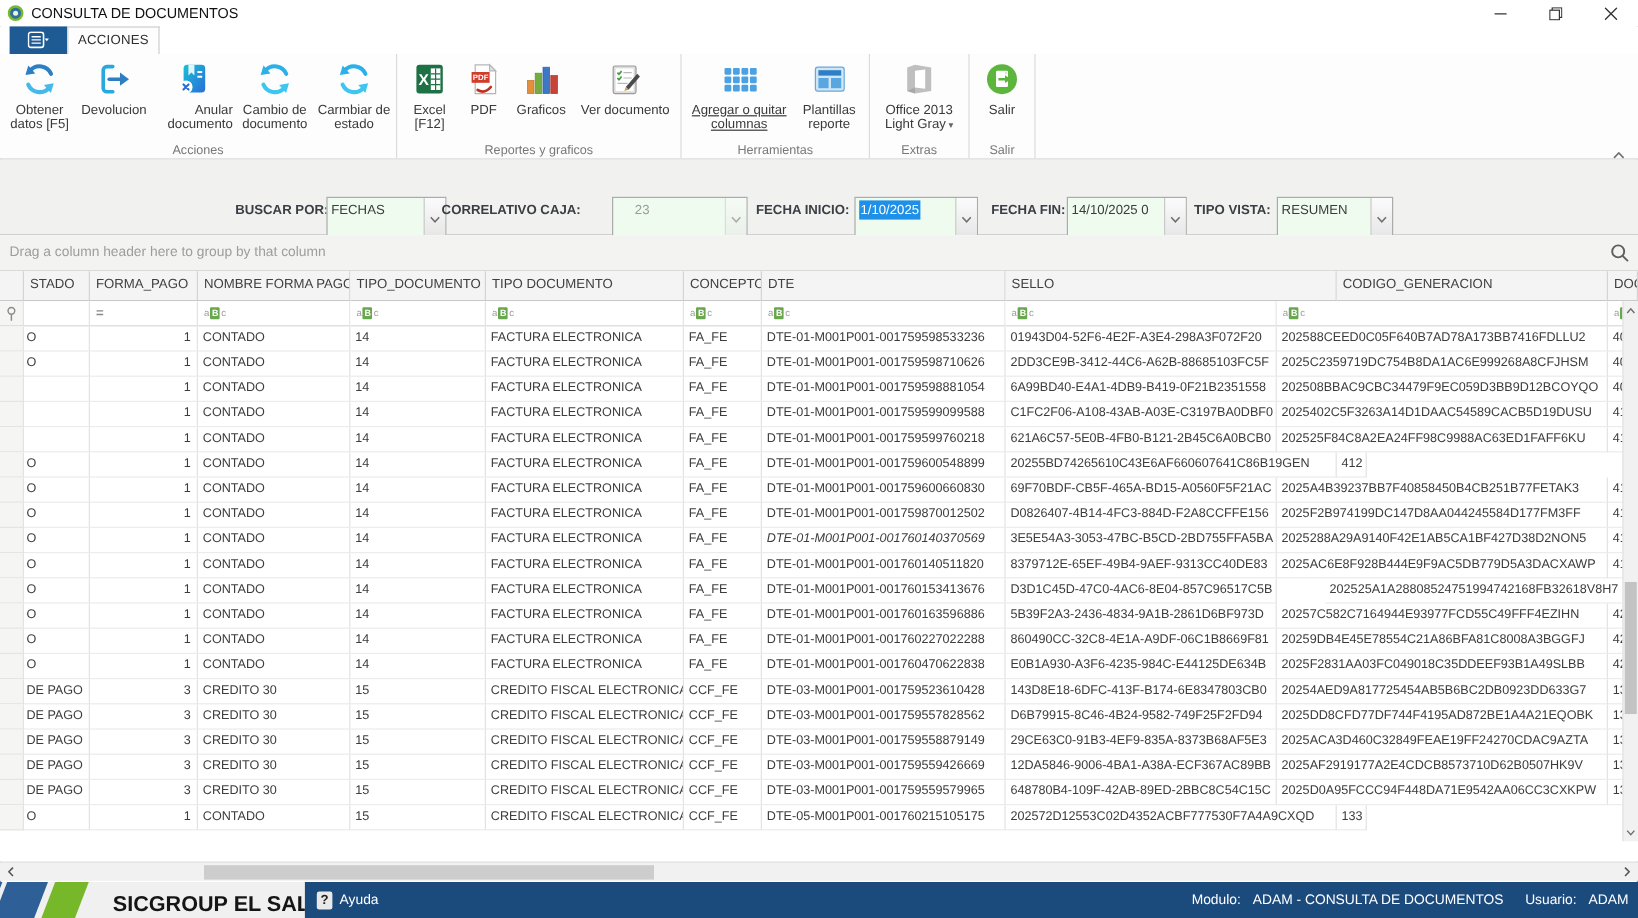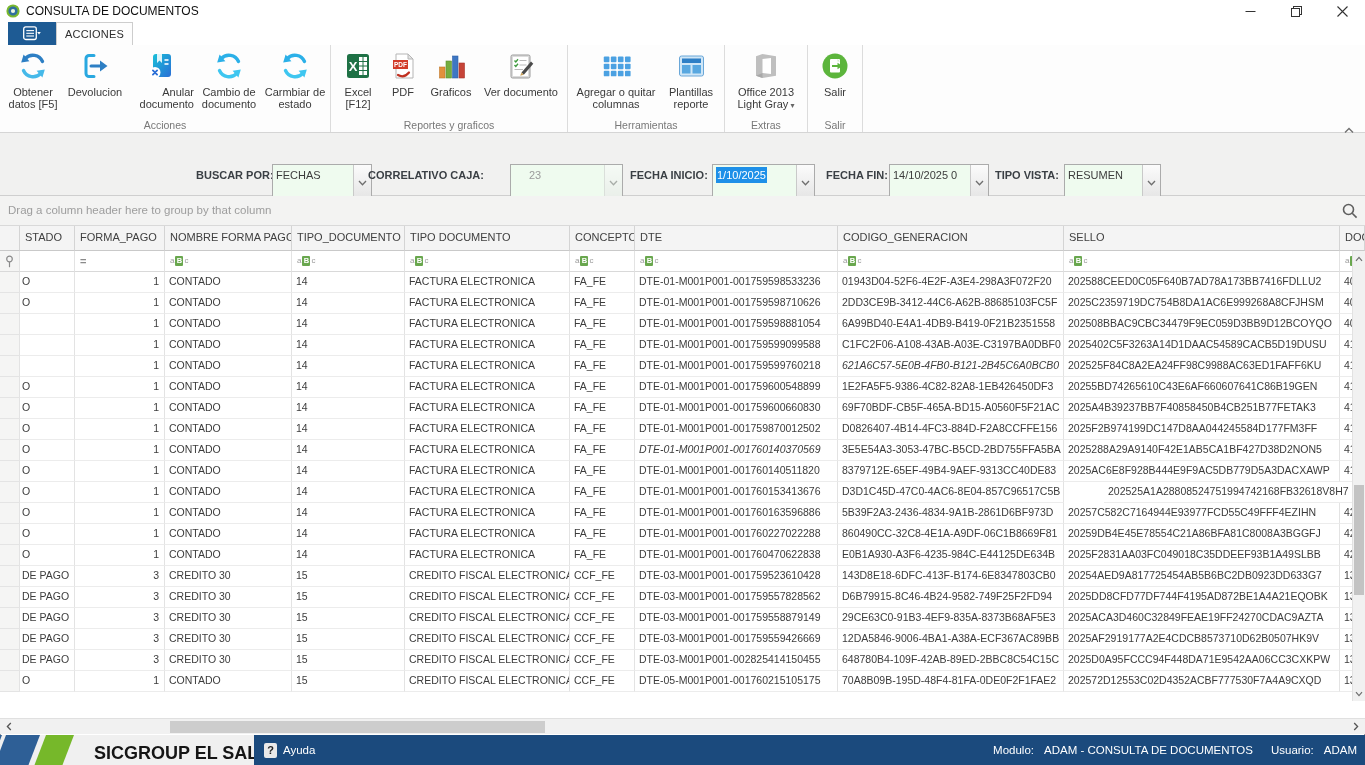--- a/index.html
+++ b/index.html
@@ -243,21 +243,21 @@
               <line x1="9.5" y1="19.5" x2="18" y2="19.5" stroke="#b9b9b9"></line>
               <polygon points="16.5,22.5 26,11.5 28.3,13.7 18.8,24.7" fill="#4a4a4a"></polygon>
               <polygon points="16.5,22.5 18.8,24.7 15.2,25.8" fill="#c9a15a"></polygon>
             </svg>
           </span>
           <span class="rlabel">Ver documento</span>
         </div>
         <div class="rgroup-label">Reportes y graficos</div>
       </div>
       <div class="rgroup">
-        <div class="rbtn" style="width: 88px;">
+        <div class="rbtn" style="width: 88px; text-decoration: underline;">
           <span class="ricon">
             <svg width="32" height="32" viewBox="0 0 34 34">
               <g fill="#4ba1e2">
                 <rect x="4" y="7" width="6" height="6" rx="1"></rect>
                 <rect x="11.5" y="7" width="6" height="6" rx="1"></rect>
                 <rect x="19" y="7" width="6" height="6" rx="1"></rect>
                 <rect x="26.5" y="7" width="6" height="6" rx="1"></rect>
                 <rect x="4" y="14.5" width="6" height="6" rx="1"></rect>
                 <rect x="11.5" y="14.5" width="6" height="6" rx="1"></rect>
                 <rect x="19" y="14.5" width="6" height="6" rx="1"></rect>
@@ -379,22 +379,22 @@
     </div>
     <div class="grid-header">
         <div class="hcell ind" style="width: 20px;"></div>
         <div class="hcell" style="width: 55px;">STADO</div>
         <div class="hcell" style="width: 90px;">FORMA_PAGO</div>
         <div class="hcell" style="width: 127px;">NOMBRE FORMA PAGO</div>
         <div class="hcell" style="width: 113px;">TIPO_DOCUMENTO</div>
         <div class="hcell" style="width: 165px;">TIPO DOCUMENTO</div>
         <div class="hcell" style="width: 65px;">CONCEPTO</div>
         <div class="hcell" style="width: 203px;">DTE</div>
+        <div class="hcell" style="width: 276px;">SELLO</div>
         <div class="hcell" style="width: 226px;">CODIGO_GENERACION</div>
-        <div class="hcell" style="width: 276px;">SELLO</div>
         <div class="hcell" style="width: 25px;">DOCUM</div>
       </div>
     <div class="filter-row">
         <div class="fcell ind" style="width: 20px;">
           <svg width="9" height="13">
             <circle cx="4.5" cy="4" r="2.8" fill="none" stroke="#8a8a8a" stroke-width="1.2"></circle>
             <line x1="4.5" y1="7" x2="4.5" y2="12.2" stroke="#8a8a8a" stroke-width="1.2"></line>
           </svg>
         </div>
         <div class="fcell" style="width: 55px;"></div>
@@ -513,34 +513,33 @@
         </div>
         <div class="grow">
           <div class="cell ind" style="width: 20px;"></div>
           <div class="cell estado" style="width: 55px;"></div>
           <div class="cell right" style="width: 90px;">1</div>
           <div class="cell" style="width: 127px;">CONTADO</div>
           <div class="cell" style="width: 113px;">14</div>
           <div class="cell" style="width: 165px;">FACTURA ELECTRONICA</div>
           <div class="cell" style="width: 65px;">FA_FE</div>
           <div class="cell" style="width: 203px;">DTE-01-M001P001-001759599760218</div>
-          <div class="cell" style="width: 226px; font-style: italic;">621A6C57-5E0B-4FB0-B121-2B45C6A0BCB0</div>
+          <div class="cell" style="width: 226px;">621A6C57-5E0B-4FB0-B121-2B45C6A0BCB0</div>
           <div class="cell" style="width: 276px;">202525F84C8A2EA24FF98C9988AC63ED1FAFF6KU</div>
           <div class="cell" style="width: 25px;">411</div>
         </div>
         <div class="grow">
           <div class="cell ind" style="width: 20px;"></div>
           <div class="cell estado" style="width: 55px;">O</div>
           <div class="cell right" style="width: 90px;">1</div>
           <div class="cell" style="width: 127px;">CONTADO</div>
           <div class="cell" style="width: 113px;">14</div>
           <div class="cell" style="width: 165px;">FACTURA ELECTRONICA</div>
           <div class="cell" style="width: 65px;">FA_FE</div>
           <div class="cell" style="width: 203px;">DTE-01-M001P001-001759600548899</div>
-          <div class="cell" style="width: 226px;">1E2FA5F5-9386-4C82-82A8-1EB426450DF3</div>
           <div class="cell" style="width: 276px;">20255BD74265610C43E6AF660607641C86B19GEN</div>
           <div class="cell" style="width: 25px;">412</div>
         </div>
         <div class="grow">
           <div class="cell ind" style="width: 20px;"></div>
           <div class="cell estado" style="width: 55px;">O</div>
           <div class="cell right" style="width: 90px;">1</div>
           <div class="cell" style="width: 127px;">CONTADO</div>
           <div class="cell" style="width: 113px;">14</div>
           <div class="cell" style="width: 165px;">FACTURA ELECTRONICA</div>
@@ -694,35 +693,34 @@
           <div class="cell" style="width: 25px;">133</div>
         </div>
         <div class="grow">
           <div class="cell ind" style="width: 20px;"></div>
           <div class="cell estado" style="width: 55px;">DE PAGO</div>
           <div class="cell right" style="width: 90px;">3</div>
           <div class="cell" style="width: 127px;">CREDITO 30</div>
           <div class="cell" style="width: 113px;">15</div>
           <div class="cell" style="width: 165px;">CREDITO FISCAL ELECTRONICA</div>
           <div class="cell" style="width: 65px;">CCF_FE</div>
-          <div class="cell" style="width: 203px;">DTE-03-M001P001-002825414150455</div>
+          <div class="cell" style="width: 203px;">DTE-03-M001P001-001759559579965</div>
           <div class="cell" style="width: 226px;">648780B4-109F-42AB-89ED-2BBC8C54C15C</div>
           <div class="cell" style="width: 276px;">2025D0A95FCCC94F448DA71E9542AA06CC3CXKPW</div>
           <div class="cell" style="width: 25px;">133</div>
         </div>
         <div class="grow">
           <div class="cell ind" style="width: 20px;"></div>
           <div class="cell estado" style="width: 55px;">O</div>
           <div class="cell right" style="width: 90px;">1</div>
           <div class="cell" style="width: 127px;">CONTADO</div>
           <div class="cell" style="width: 113px;">15</div>
           <div class="cell" style="width: 165px;">CREDITO FISCAL ELECTRONICA</div>
           <div class="cell" style="width: 65px;">CCF_FE</div>
           <div class="cell" style="width: 203px;">DTE-05-M001P001-001760215105175</div>
-          <div class="cell" style="width: 226px;">70A8B09B-195D-48F4-81FA-0DE0F2F1FAE2</div>
           <div class="cell" style="width: 276px;">202572D12553C02D4352ACBF777530F7A4A9CXQD</div>
           <div class="cell" style="width: 25px;">133</div>
         </div>
       </div>
     <div class="vscroll">
       <span class="v-arrow up">
           <svg width="8" height="6">
             <path d="M1 4.8 L4 1.4 L7 4.8" fill="none" stroke="#6f6f6f" stroke-width="1.2"></path>
           </svg>
         </span>

